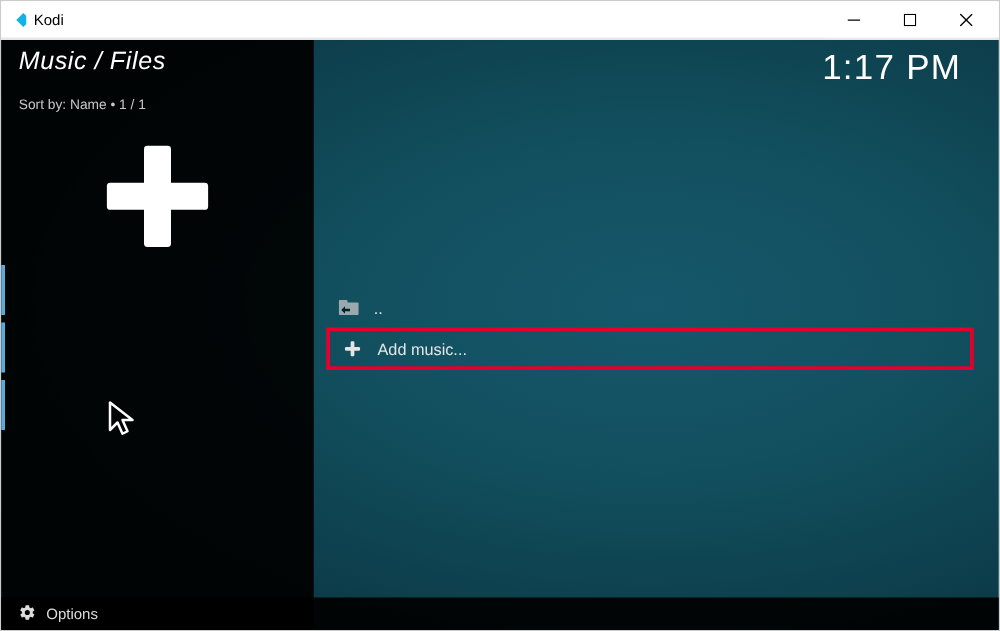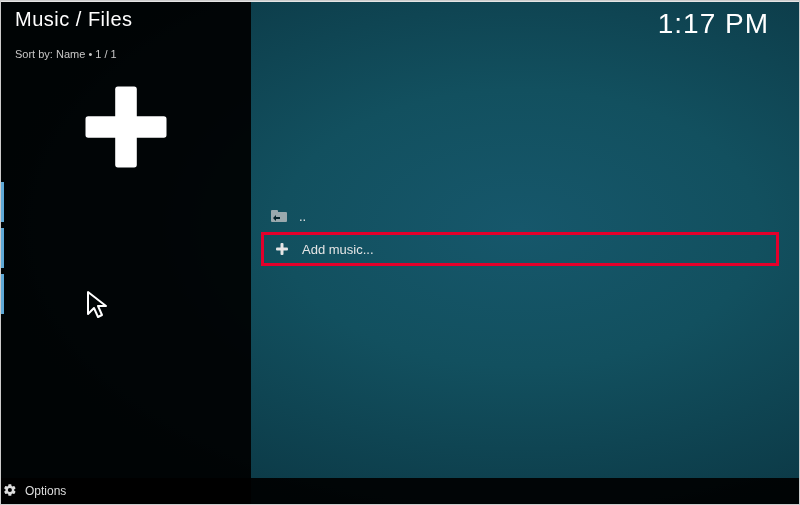--- a/index.html
+++ b/index.html
@@ -10,43 +10,68 @@
   .titlebar .title { font-size: 12px; color: #000; flex: 0 0 auto; }
   .titlebar .spacer { flex: 1; }
   .win-btn { width: 45px; height: 28px; display: flex; align-items: center; justify-content: center; font-size: 13px; color: #000; background: #fff; }
   .obscured-bar { height: 1px; background: #e5e5e5; }
   .app { flex: 1; position: relative; display: flex; flex-direction: column; }
   .app-bg { position: absolute; inset: 0; background: radial-gradient(ellipse 120% 110% at 65% 45%, #16576b 0%, #12505f 25%, #0c3a47 55%, #05222b 100%); }
   .content { position: relative; flex: 1; display: flex; }
   .sidebar { width: 250px; background: rgba(0,0,0,0.92); position: relative; display: flex; flex-direction: column; }
   .header-row { position: absolute; top: 6px; left: 14px; right: 14px; display: flex; align-items: flex-start; justify-content: space-between; z-index: 5; }
   .breadcrumb-area { color: #fff; }
-  .breadcrumb { font-size: 20px; font-weight: 300; color: #fff; letter-spacing: 0.5px; }
+  .breadcrumb { font-size: 20px; font-weight: 300; color: #fff; letter-spacing: 0.5px; font-style: italic; }
   .sortline { font-size: 11px; color: #c8c8c8; margin-top: 17px; }
   .clock { position: absolute; top: 6px; right: 30px; font-size: 28px; font-weight: 300; color: #fff; z-index: 5; letter-spacing: 1px; }
   .big-plus-wrap { margin-top: 80px; display: flex; justify-content: center; }
   .big-plus { width: 90px; height: 90px; }
   .cursor { position: absolute; left: 85px; top: 288px; z-index: 10; }
   .main { flex: 1; position: relative; }
   .list { position: absolute; left: 10px; top: 200px; right: 20px; }
   .list-row { display: flex; align-items: center; height: 28px; padding: 0 8px; color: #e5e5e5; font-size: 13px; }
   .list-row .icon-slot { width: 20px; display: flex; align-items: center; justify-content: center; margin-right: 10px; }
   .list-row .label { flex: 1; }
   .highlight-box { border: 3px solid #e4002b; }
   .addmusic-row { height: 34px; padding: 0 6px 0 8px; margin-top: 2px; }
-  .footer { position: absolute; left: 0; right: 0; bottom: 0; height: 26px; background: rgba(0,0,0,0.92); display: flex; align-items: center; padding: 0 2px; z-index: 6; color: #ddd; font-size: 12px; }
+  .footer { position: absolute; left: 0; right: 0; bottom: 0; height: 26px; background: rgba(0,0,0,0.92); display: flex; align-items: center; padding: 0 14px; z-index: 6; color: #ddd; font-size: 12px; }
   .footer .gear { margin-right: 8px; }
   .left-strip { position: absolute; left: 0; top: 180px; width: 3px; height: 120px; z-index: 7; }
   .left-strip div { height: 40px; margin-bottom: 6px; background: #5fa9d6; }
 </style>
 </head>
 <body>
 
 <div class="window">
 
+  <div class="titlebar">
+    <span class="app-icon">
+      <svg viewBox="0 0 16 16" width="16" height="16">
+        <rect x="8" y="0" width="8" height="8" transform="rotate(45 8 8)" fill="#12b2e7"></rect>
+      </svg>
+    </span>
+    <span class="title">Kodi</span>
+    <span class="spacer"></span>
+    <div class="win-btn">
+      <svg width="10" height="10" viewBox="0 0 10 10">
+          <line x1="0" y1="5" x2="10" y2="5" stroke="#000" stroke-width="1"></line>
+        </svg>
+    </div>
+    <div class="win-btn">
+      <svg width="10" height="10" viewBox="0 0 10 10">
+          <rect x="0.5" y="0.5" width="9" height="9" fill="none" stroke="#000" stroke-width="1"></rect>
+        </svg>
+    </div>
+    <div class="win-btn">
+      <svg width="10" height="10" viewBox="0 0 10 10">
+          <line x1="0" y1="0" x2="10" y2="10" stroke="#000" stroke-width="1"></line>
+          <line x1="10" y1="0" x2="0" y2="10" stroke="#000" stroke-width="1"></line>
+        </svg>
+    </div>
+  </div>
 
   <div class="obscured-bar"></div>
 
   <div class="app">
     <div class="app-bg"></div>
 
     <div class="left-strip">
       <div></div>
         <div></div>
         <div></div>

